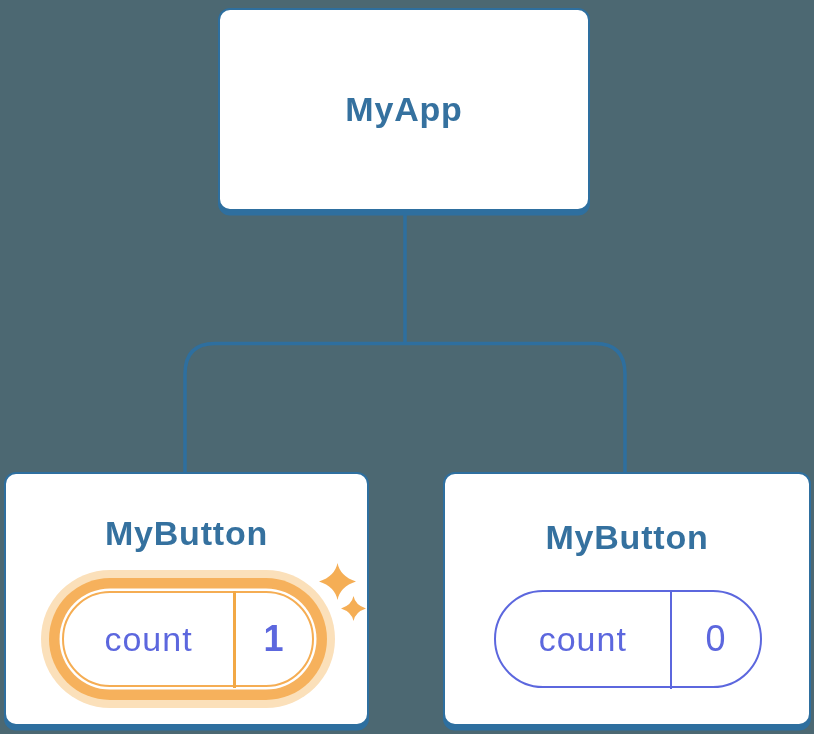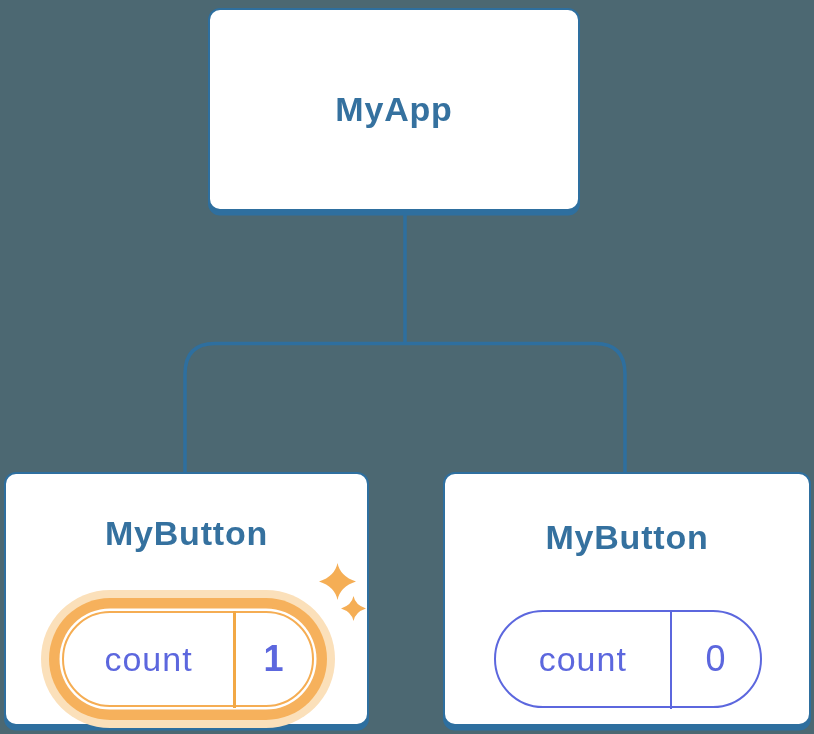--- a/index.html
+++ b/index.html
@@ -27,21 +27,21 @@
   
   .card {
     position: absolute;
     background: #ffffff;
     border: 2.5px solid #2e6f9f;
     border-radius: 12px;
     box-shadow: 0 4.5px 0 0 #2e6f9f;
     box-sizing: content-box;
   }
   .card-root {
-    left: 208px;
+    left: 218px;
     top: 8px;
     width: 368px;
     height: 199px;
     display: flex;
     align-items: center;
     justify-content: center;
   }
   .card-child-left {
     left: 4px;
     top: 472px;
@@ -75,21 +75,20 @@
   }
 
   
   .pill {
     position: absolute;
     display: flex;
     align-items: stretch;
     background: #ffffff;
     border-radius: 999px;
     box-sizing: content-box;
-    margin-top: 20px;
   }
   .pill-cell {
     display: flex;
     align-items: center;
     justify-content: center;
     font-size: 34px;
     letter-spacing: 1px;
     color: #5c67de;
   }
   .pill-name {

